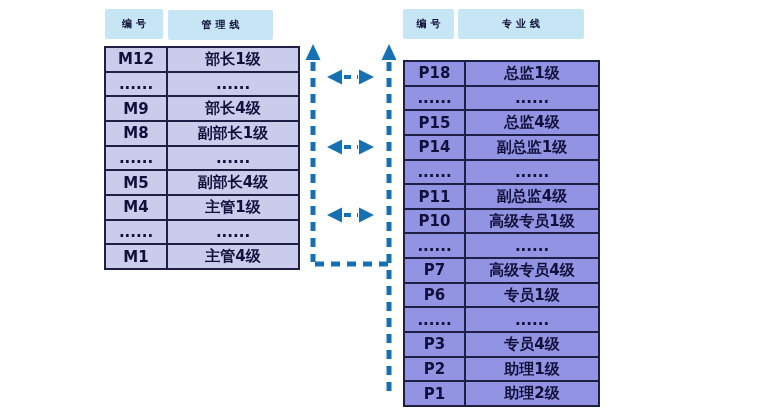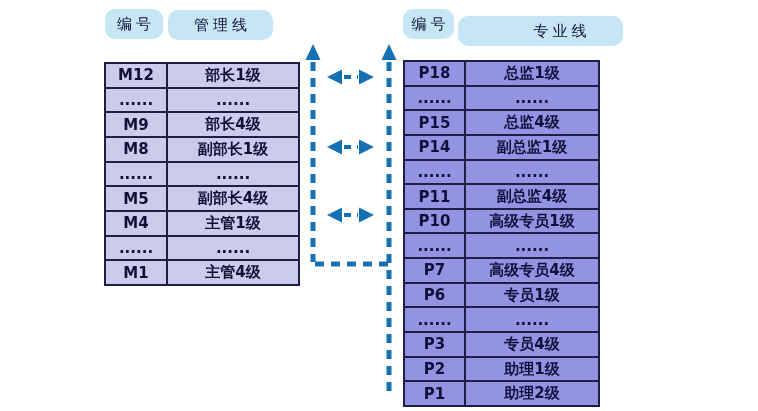--- a/index.html
+++ b/index.html
@@ -8,26 +8,26 @@
     width: 758px;
     height: 411px;
     background: #ffffff;
     font-family: "DejaVu Sans", sans-serif;
     overflow: hidden;
   }
   .hdr-box {
     position: absolute;
     height: 30px;
     background: var(--header-bg);
-    border-radius: 10px;
+    border-radius: 2px;
     display: flex;
     align-items: center;
     justify-content: center;
-    font-weight: normal;
-    font-size: 15px;
+    font-weight: bold;
+    font-size: 10px;
     letter-spacing: 4px;
     text-indent: 4px;
     color: var(--text);
   }
   .grid-table {
     position: absolute;
     display: grid;
     background: var(--border);
     border: 2px solid var(--border);
     gap: 2px;
@@ -52,23 +52,23 @@
   .ah { fill: var(--arrow); stroke: none; }
 </style>
 </head>
 <body>
 
 <div class="canvas">
 
   <div class="hdr-box" style="left:105px; top:9px; width:58px;">编号</div>
   <div class="hdr-box" style="left:168px; top:10px; width:105px;">管理线</div>
   <div class="hdr-box" style="left:403px; top:9px; width:51px;">编号</div>
-  <div class="hdr-box" style="left:458px; top:16px; width:126px;padding-left:39px;">专业线</div>
+  <div class="hdr-box" style="left:458px; top:9px; width:126px;">专业线</div>
 
-  <div class="grid-table" id="left-table" style="left:104px; top:46px; width:196px; height:224px; grid-template-columns:60px 1fr; grid-auto-rows:1fr;margin-top:16px;">
+  <div class="grid-table" id="left-table" style="left:104px; top:46px; width:196px; height:224px; grid-template-columns:60px 1fr; grid-auto-rows:1fr;">
       <div class="t-row"><div class="cell left-cell">M12</div><div class="cell left-cell">部长1级</div></div>
       <div class="t-row"><div class="cell left-cell">......</div><div class="cell left-cell">......</div></div>
       <div class="t-row"><div class="cell left-cell">M9</div><div class="cell left-cell">部长4级</div></div>
       <div class="t-row"><div class="cell left-cell">M8</div><div class="cell left-cell">副部长1级</div></div>
       <div class="t-row"><div class="cell left-cell">......</div><div class="cell left-cell">......</div></div>
       <div class="t-row"><div class="cell left-cell">M5</div><div class="cell left-cell">副部长4级</div></div>
       <div class="t-row"><div class="cell left-cell">M4</div><div class="cell left-cell">主管1级</div></div>
       <div class="t-row"><div class="cell left-cell">......</div><div class="cell left-cell">......</div></div>
       <div class="t-row"><div class="cell left-cell">M1</div><div class="cell left-cell">主管4级</div></div>
     </div>

